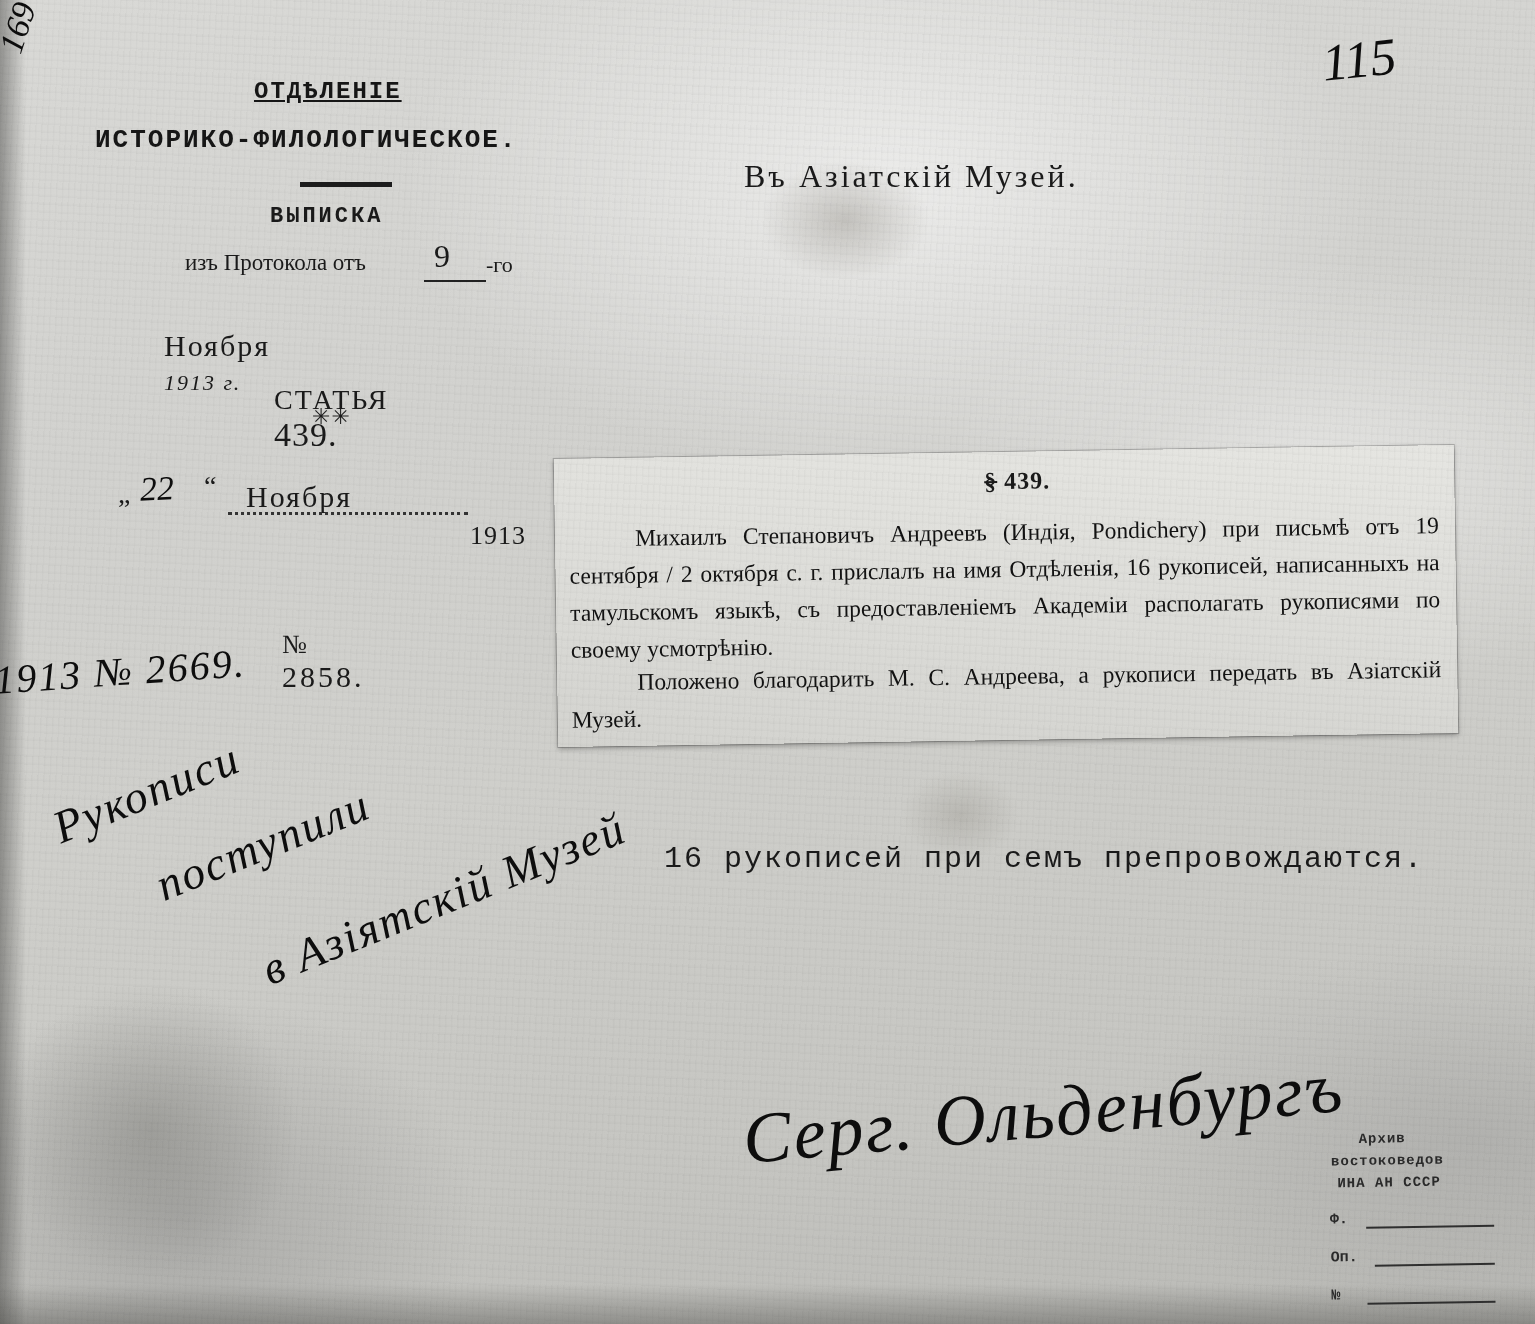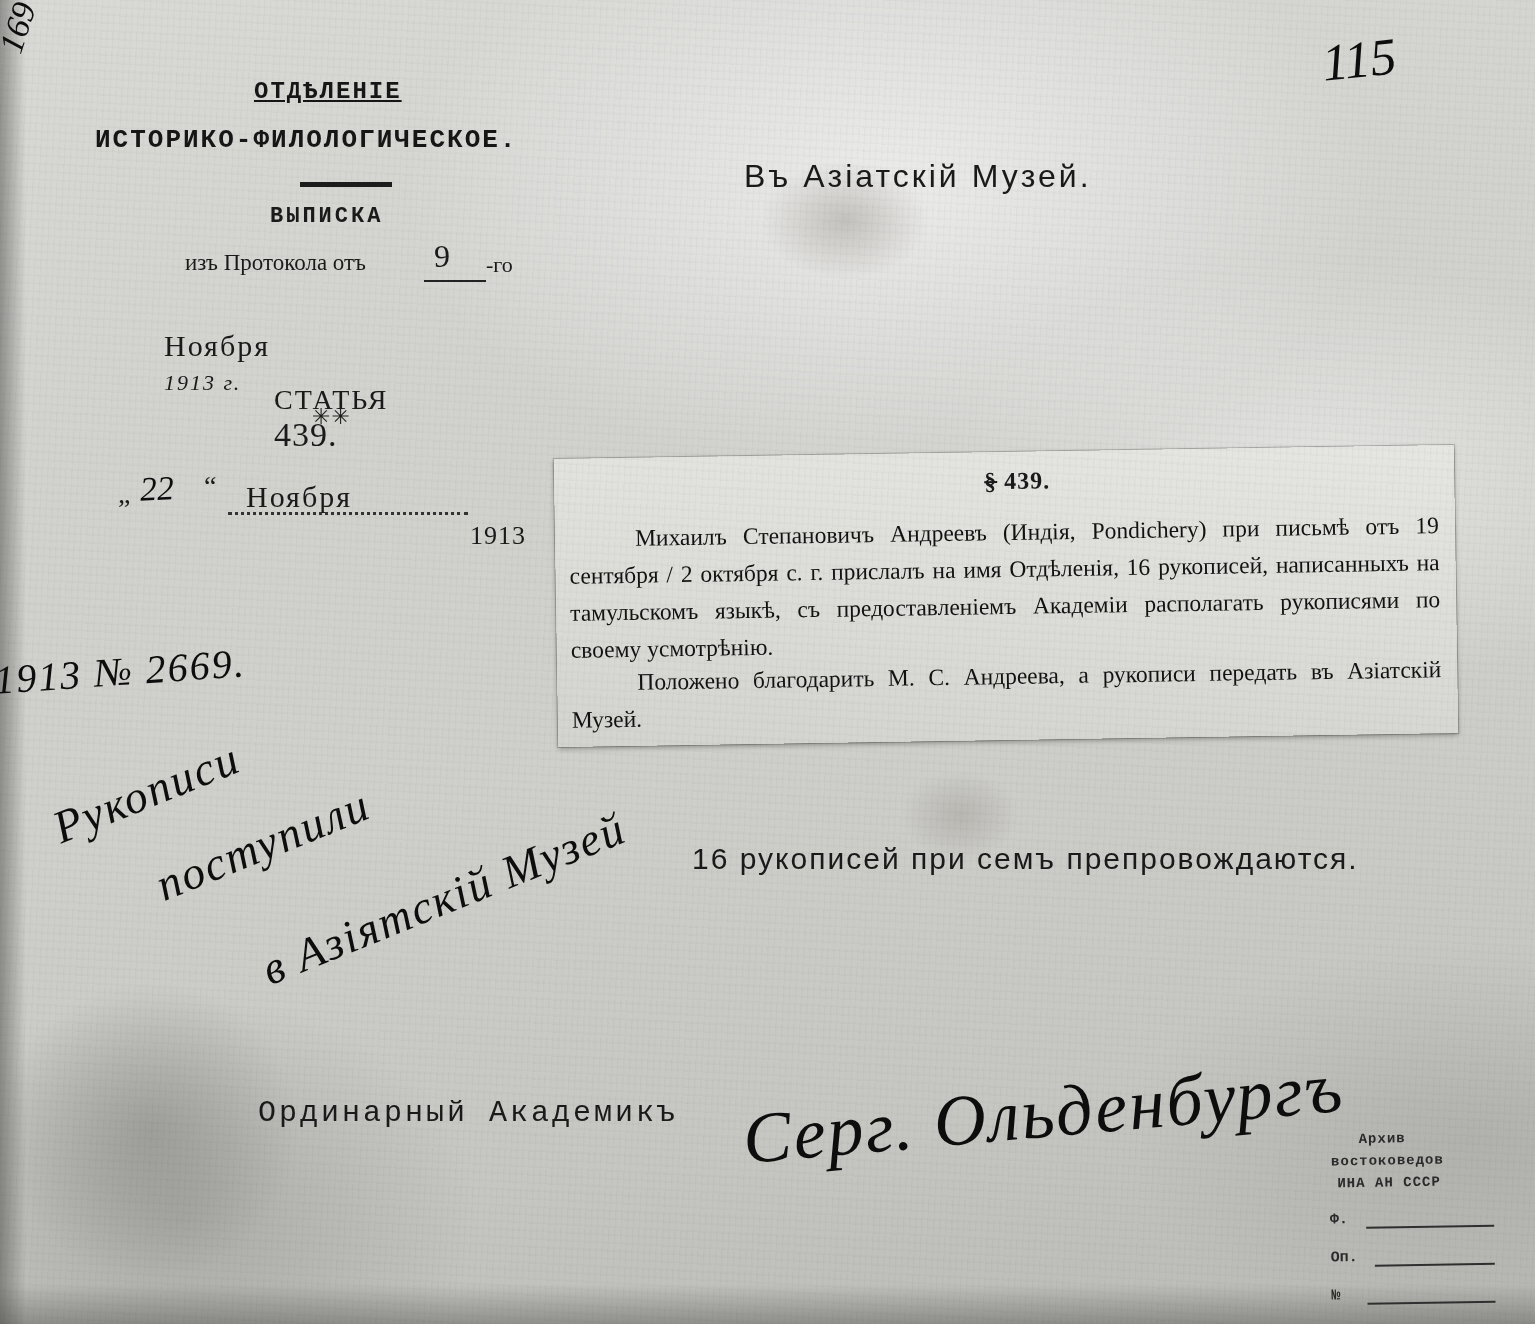--- a/index.html
+++ b/index.html
@@ -143,22 +143,21 @@
     font-family: "Liberation Serif", serif;
     text-align: justify;
     color: #121212;
   }
   #clip-p1 { top: 62px; text-indent: 66px; }
   #clip-p2 { top: 206px; text-indent: 66px; }
 
   
   #body-line {
     left: 664px; top: 842px; font-size: 30px; letter-spacing: 2px;
-    font-family: Liberation Sans, sans-serif;
-    margin-left: 28px;
+    font-family: Liberation Mono, monospace;
   }
   #sig-line1 {
     left: 240px; top: 1030px; font-size: 30px; letter-spacing: 3px;
     font-family: "Liberation Mono", monospace;
   }
   #sig-line2 {
     left: 258px; top: 1096px; font-size: 30px; letter-spacing: 3px;
     font-family: "Liberation Mono", monospace;
   }
 
@@ -242,22 +241,26 @@
   </div>
   <div class="txt" id="ornament">✳✳</div>
 
   <div class="txt" id="date-quote-open">„</div>
   <div class="txt hand" id="date-day">22</div>
   <div class="txt" id="date-quote-close">“</div>
   <div class="txt" id="date-month">Ноября</div>
   <div id="date-dots"></div>
   <div class="txt" id="date-year">1913</div>
 
-
-  <div class="txt" id="addressee" style="left:744px; top:158px; font-size:32px; letter-spacing:3px; font-family:Liberation Sans, sans-serif;">Въ Азіатскій Музей.</div>
+  <div class="txt" id="nomer">
+    <span class="hash">№</span>
+    <span>2858.</span>
+  </div>
+
+  <div class="txt" id="addressee" style="left:744px; top:158px; font-size:32px; letter-spacing:3px; font-family:Liberation Serif, serif;">Въ Азіатскій Музей.</div>
 
   <div class="txt hand" id="corner-hand">169</div>
   <div class="txt hand" id="page-num-hand">115</div>
   <div class="txt hand" id="ref-hand">1913 № 2669.</div>
   <div class="txt hand" id="note-hand-1">Рукописи</div>
   <div class="txt hand" id="note-hand-2">поступили</div>
   <div class="txt hand" id="note-hand-3" style="left:250px; top:872px; font-size:46px; transform:rotate(-22deg); letter-spacing:2px;">в Азіятскій Музей</div>
 
   <div id="clipping">
     <div id="clipping-inner">
@@ -265,21 +268,20 @@
         <span class="strike">§</span>
         <span>439.</span>
       </div>
       <div class="clip-p" id="clip-p1">Михаилъ Степановичъ Андреевъ (Индія, Pondichery) при письмѣ отъ 19 сентября / 2 октября с. г. прислалъ на имя Отдѣленія, 16 рукописей, написанныхъ на тамульскомъ языкѣ, съ предоставленіемъ Академіи располагать рукописями по своему усмотрѣнію.</div>
       <div class="clip-p" id="clip-p2">Положено благодарить М. С. Андреева, а рукописи передать въ Азіатскій Музей.</div>
     </div>
   </div>
 
   <div class="txt" id="body-line">16 рукописей при семъ препровождаются.</div>
 
-  <div class="txt" id="sig-line2">Ординарный Академикъ</div>
   <div class="txt hand" id="signature-hand">Серг. Ольденбургъ</div>
 
   <div id="stamp">
     <div class="stamp-line" id="stamp-l1">Архив</div>
     <div class="stamp-line" id="stamp-l2">востоковедов</div>
     <div class="stamp-line" id="stamp-l3">ИНА АН СССР</div>
     <div class="stamp-field" id="stamp-f1">Ф.</div>
     <div class="stamp-rule" id="stamp-r1"></div>
     <div class="stamp-field" id="stamp-f2">Оп.</div>
     <div class="stamp-rule" id="stamp-r2"></div>

